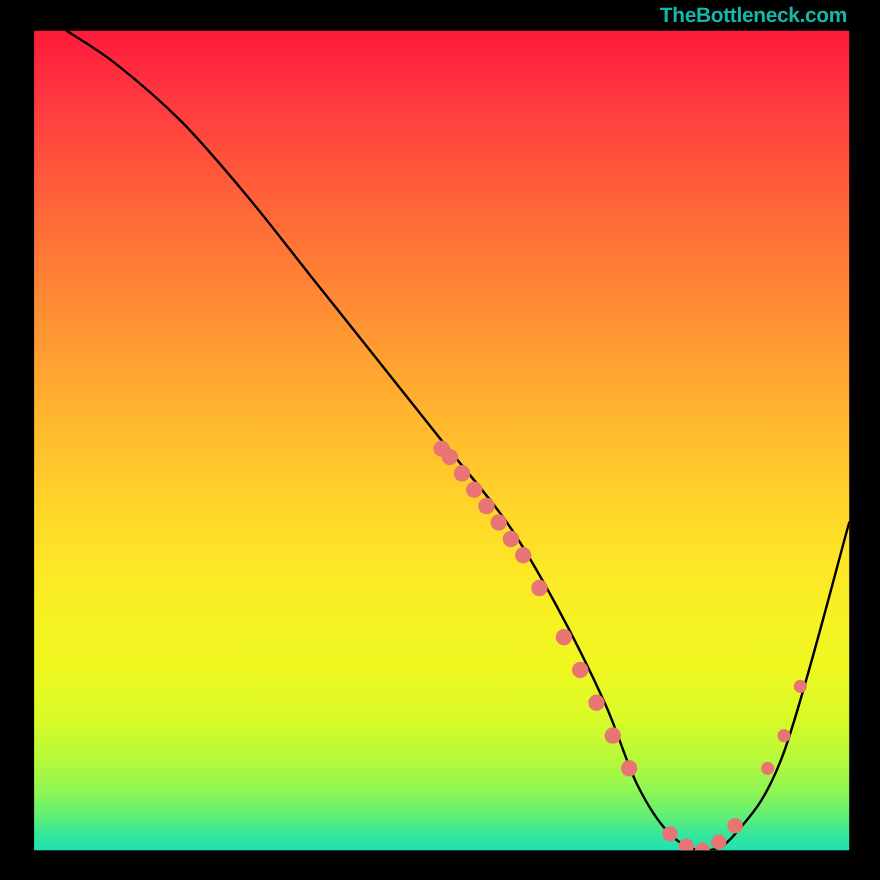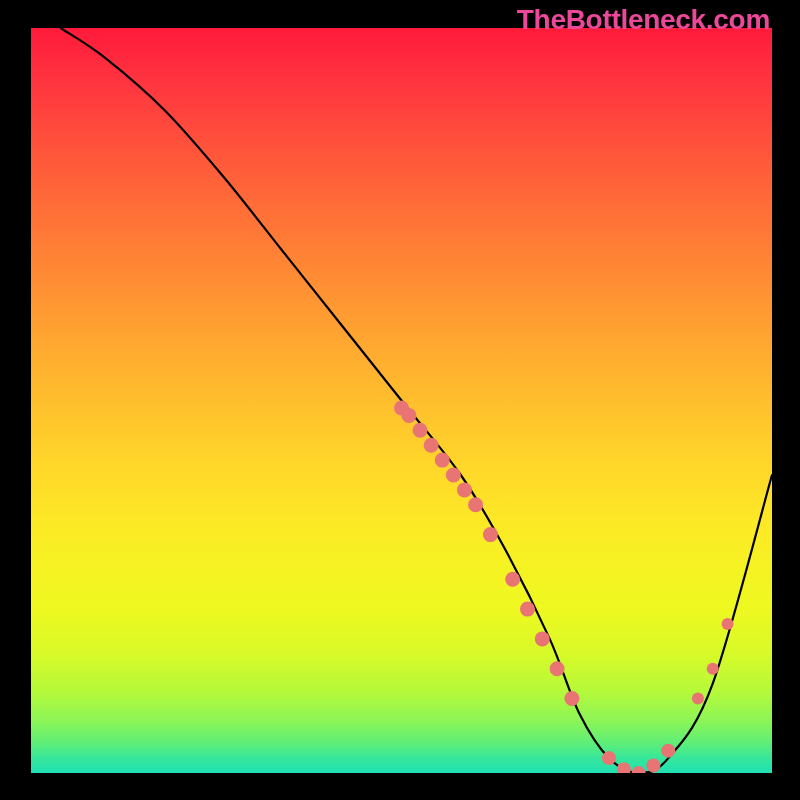--- a/index.html
+++ b/index.html
@@ -33,23 +33,23 @@
       #5eee78 96%,
       #36e79a 98%,
       #1fe0b4 100%
     );
   }
   .watermark {
     position: absolute;
     top: 4px;
     right: 30px;
     font-family: Arial, Helvetica, sans-serif;
-    font-size: 28px;
+    font-size: 19px;
     font-weight: bold;
-    color: #ec4899;
+    color: #14b8a6;
     letter-spacing: -0.3px;
     user-select: none;
   }
   svg.curve {
     position: absolute;
     left: 0;
     top: 0;
     width: 741px;
     height: 745px;
   }

